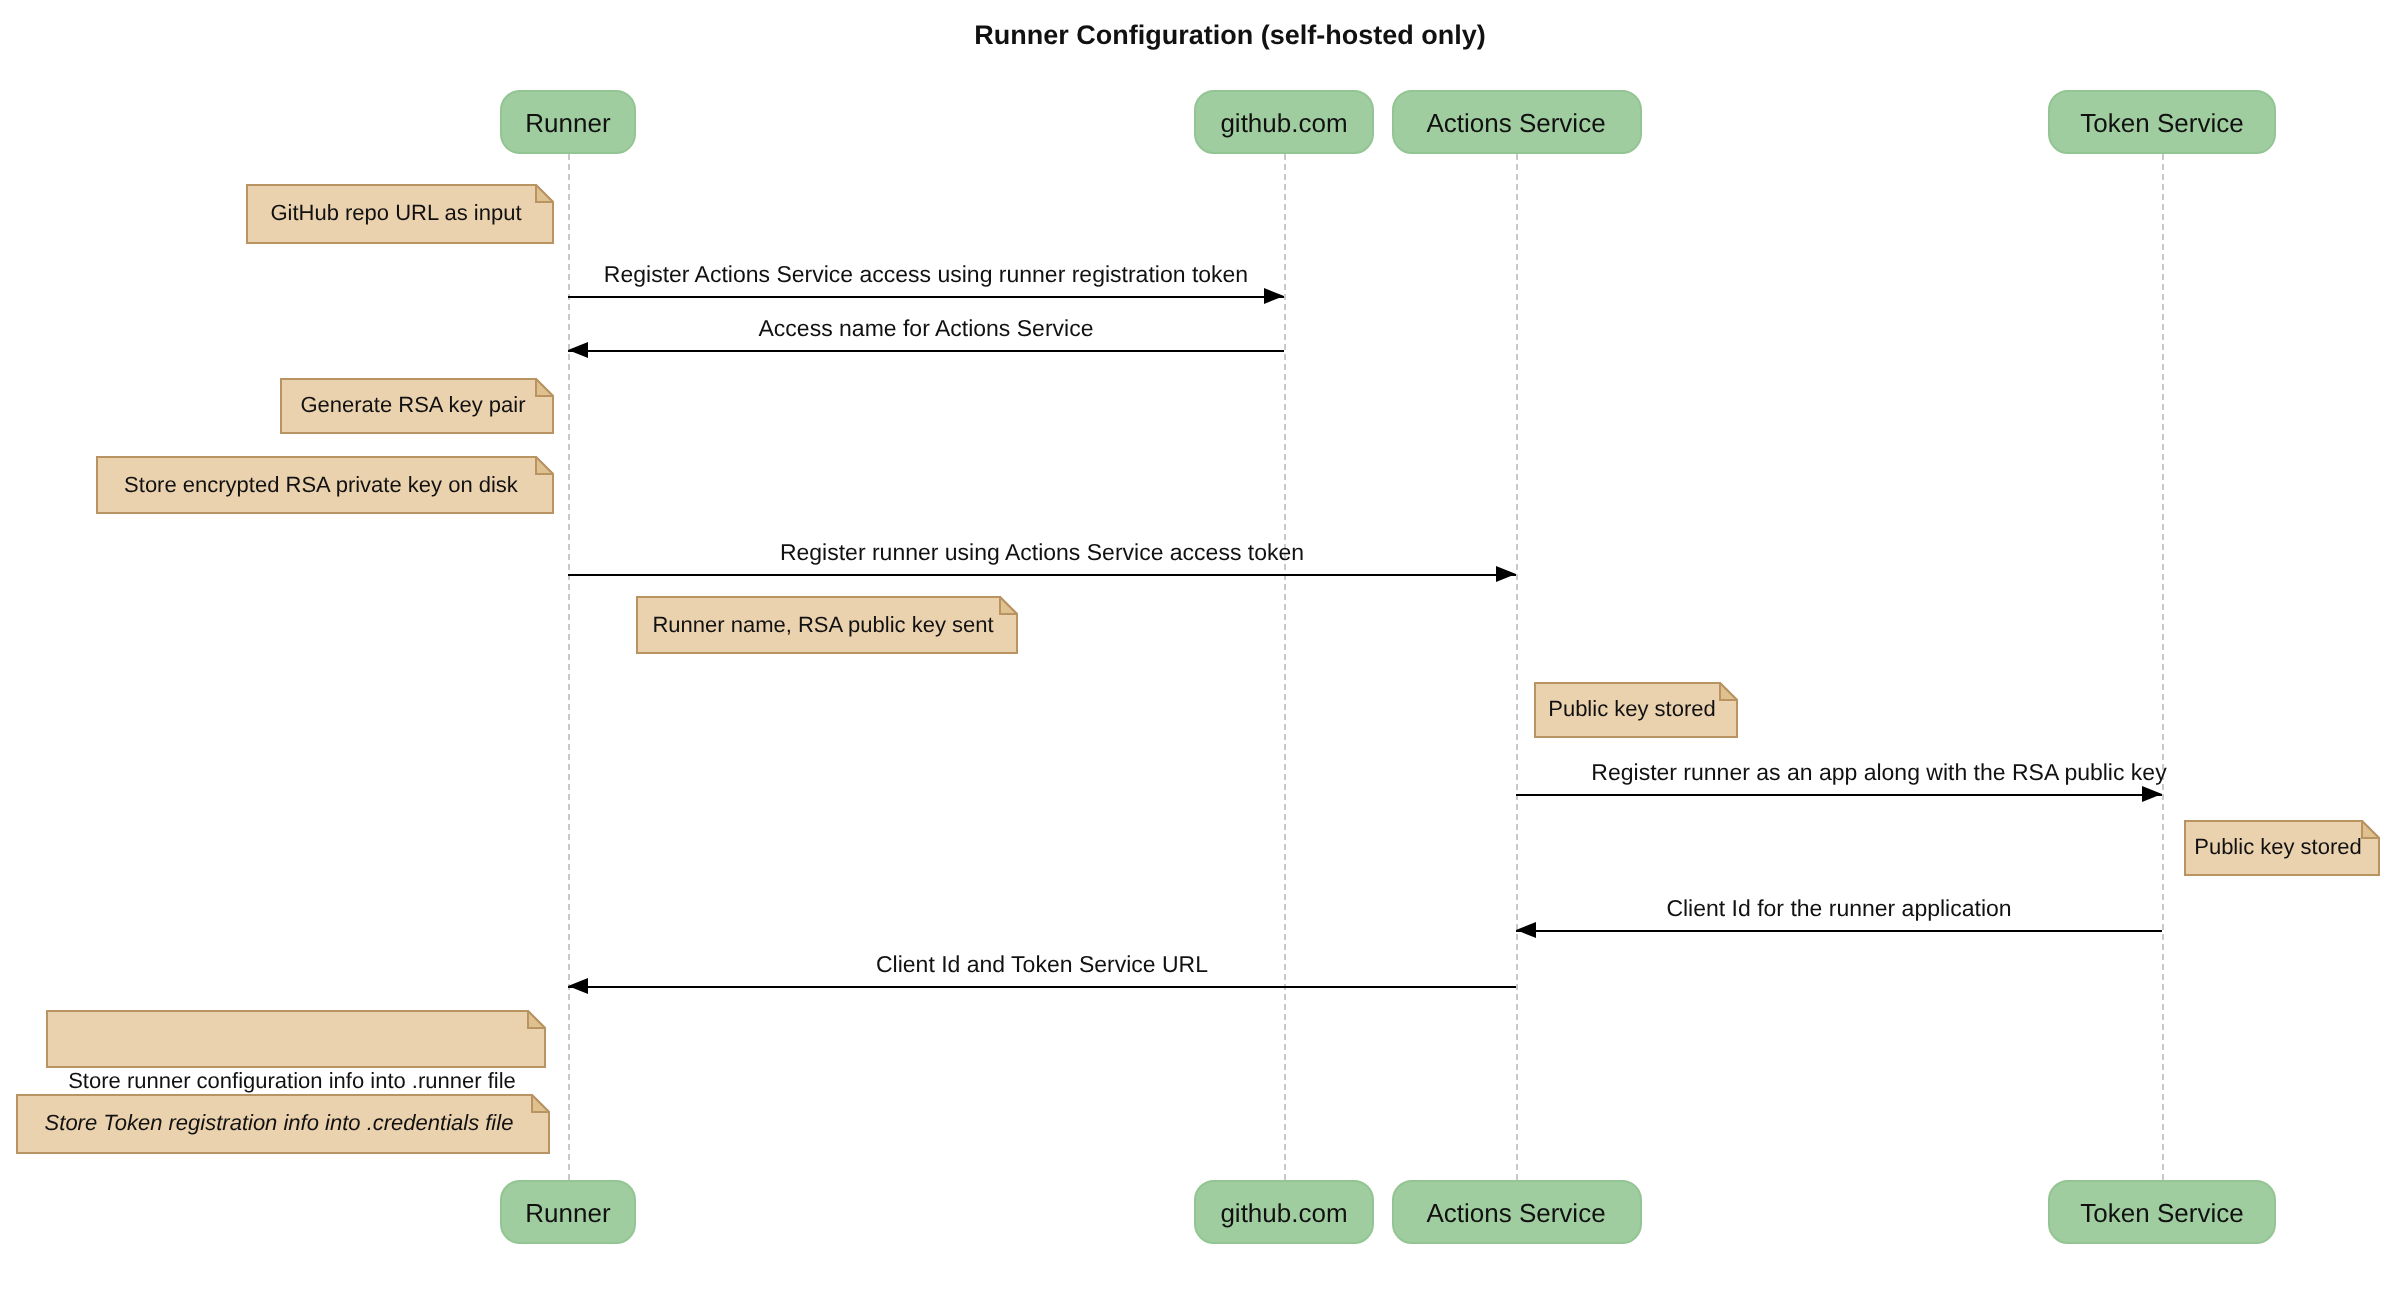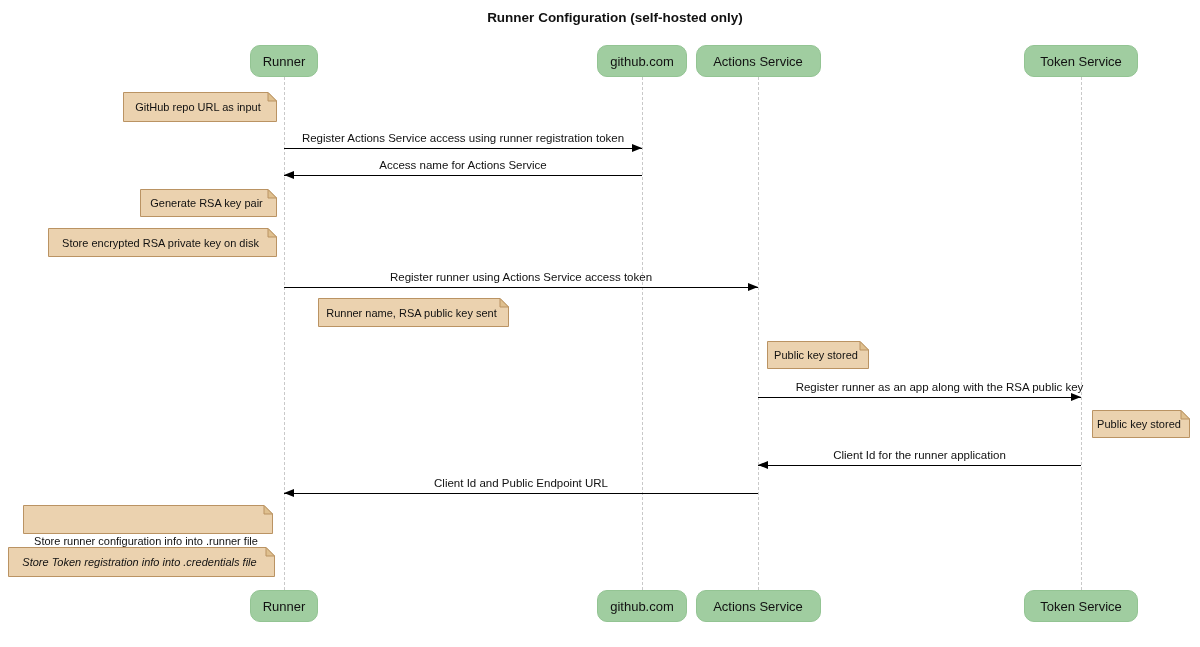--- a/index.html
+++ b/index.html
@@ -126,21 +126,21 @@
     <div class="arrowhead" style="top: 283px; left: 748px; border-left: 10px solid rgb(0, 0, 0);"></div>
     <div class="msg-label" style="left: 521px; top: 270px; color: rgb(17, 17, 17);">Register runner using Actions Service access token</div>
     <div class="msg-line" style="left: 758px; top: 397px; width: 323px; border-top-color: rgb(0, 0, 0);"></div>
     <div class="arrowhead" style="top: 393px; left: 1071px; border-left: 10px solid rgb(0, 0, 0);"></div>
     <div class="msg-label" style="left: 919.5px; top: 380px; color: rgb(17, 17, 17); padding-left: 40px;">Register runner as an app along with the RSA public key</div>
     <div class="msg-line" style="left: 758px; top: 465px; width: 323px; border-top-color: rgb(0, 0, 0);"></div>
     <div class="arrowhead" style="top: 461px; left: 758px; border-right: 10px solid rgb(0, 0, 0);"></div>
     <div class="msg-label" style="left: 919.5px; top: 448px; color: rgb(17, 17, 17);">Client Id for the runner application</div>
     <div class="msg-line" style="left: 284px; top: 493px; width: 474px; border-top-color: rgb(0, 0, 0);"></div>
     <div class="arrowhead" style="top: 489px; left: 284px; border-right: 10px solid rgb(0, 0, 0);"></div>
-    <div class="msg-label" style="left: 521px; top: 476px; color: rgb(17, 17, 17);">Client Id and Public Endpoint URL</div>
+    <div class="msg-label" style="left: 521px; top: 476px; color: rgb(17, 17, 17);">Client Id and Token Service URL</div>
     <div class="note" style="left: 123px; top: 92px; width: 154px; height: 30px;">
       <svg width="154" height="30">
         <path d="M0.5 0.5 H145 L153.5 9 V29.5 H0.5 Z" fill="#ebd2af" stroke="#ba9363"></path>
         <path d="M145 0.5 V9 H153.5 Z" fill="#dfc08f" stroke="#ba9363"></path>
       </svg>
       <div class="note-text" style="color: rgb(17, 17, 17);">GitHub repo URL as input</div>
     </div>
     <div class="note" style="left: 140px; top: 189px; width: 137px; height: 28px;">
       <svg width="137" height="28">
         <path d="M0.5 0.5 H128 L136.5 9 V27.5 H0.5 Z" fill="#ebd2af" stroke="#ba9363"></path>

